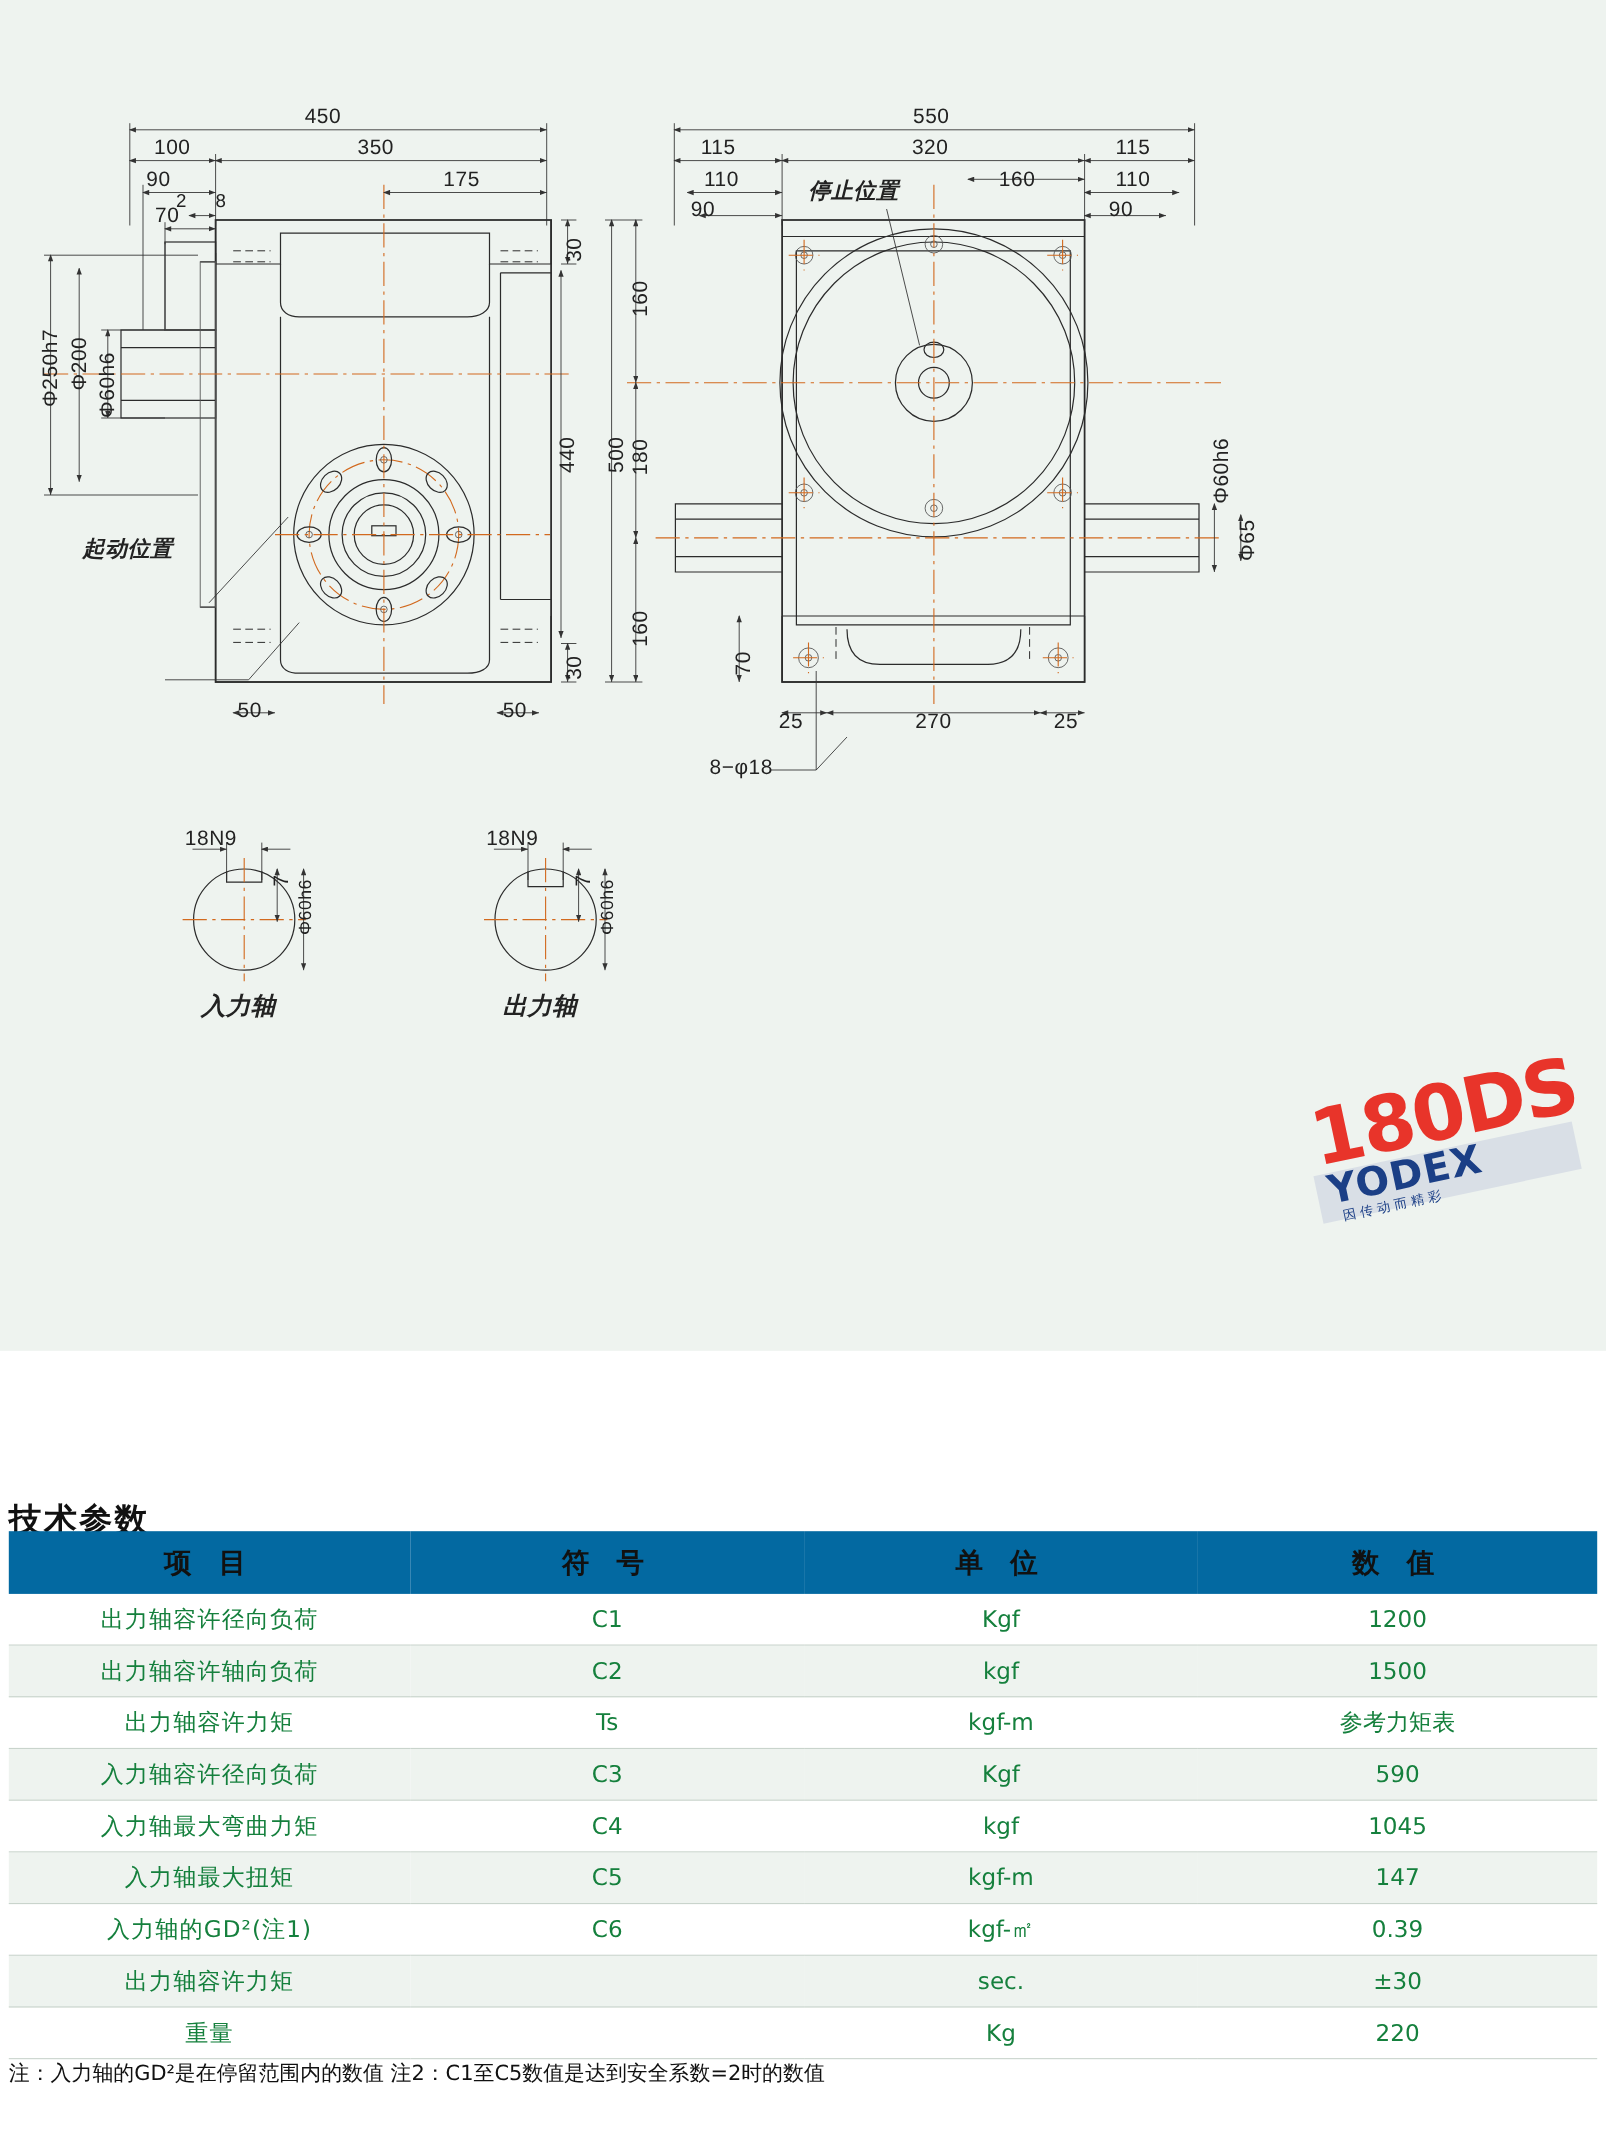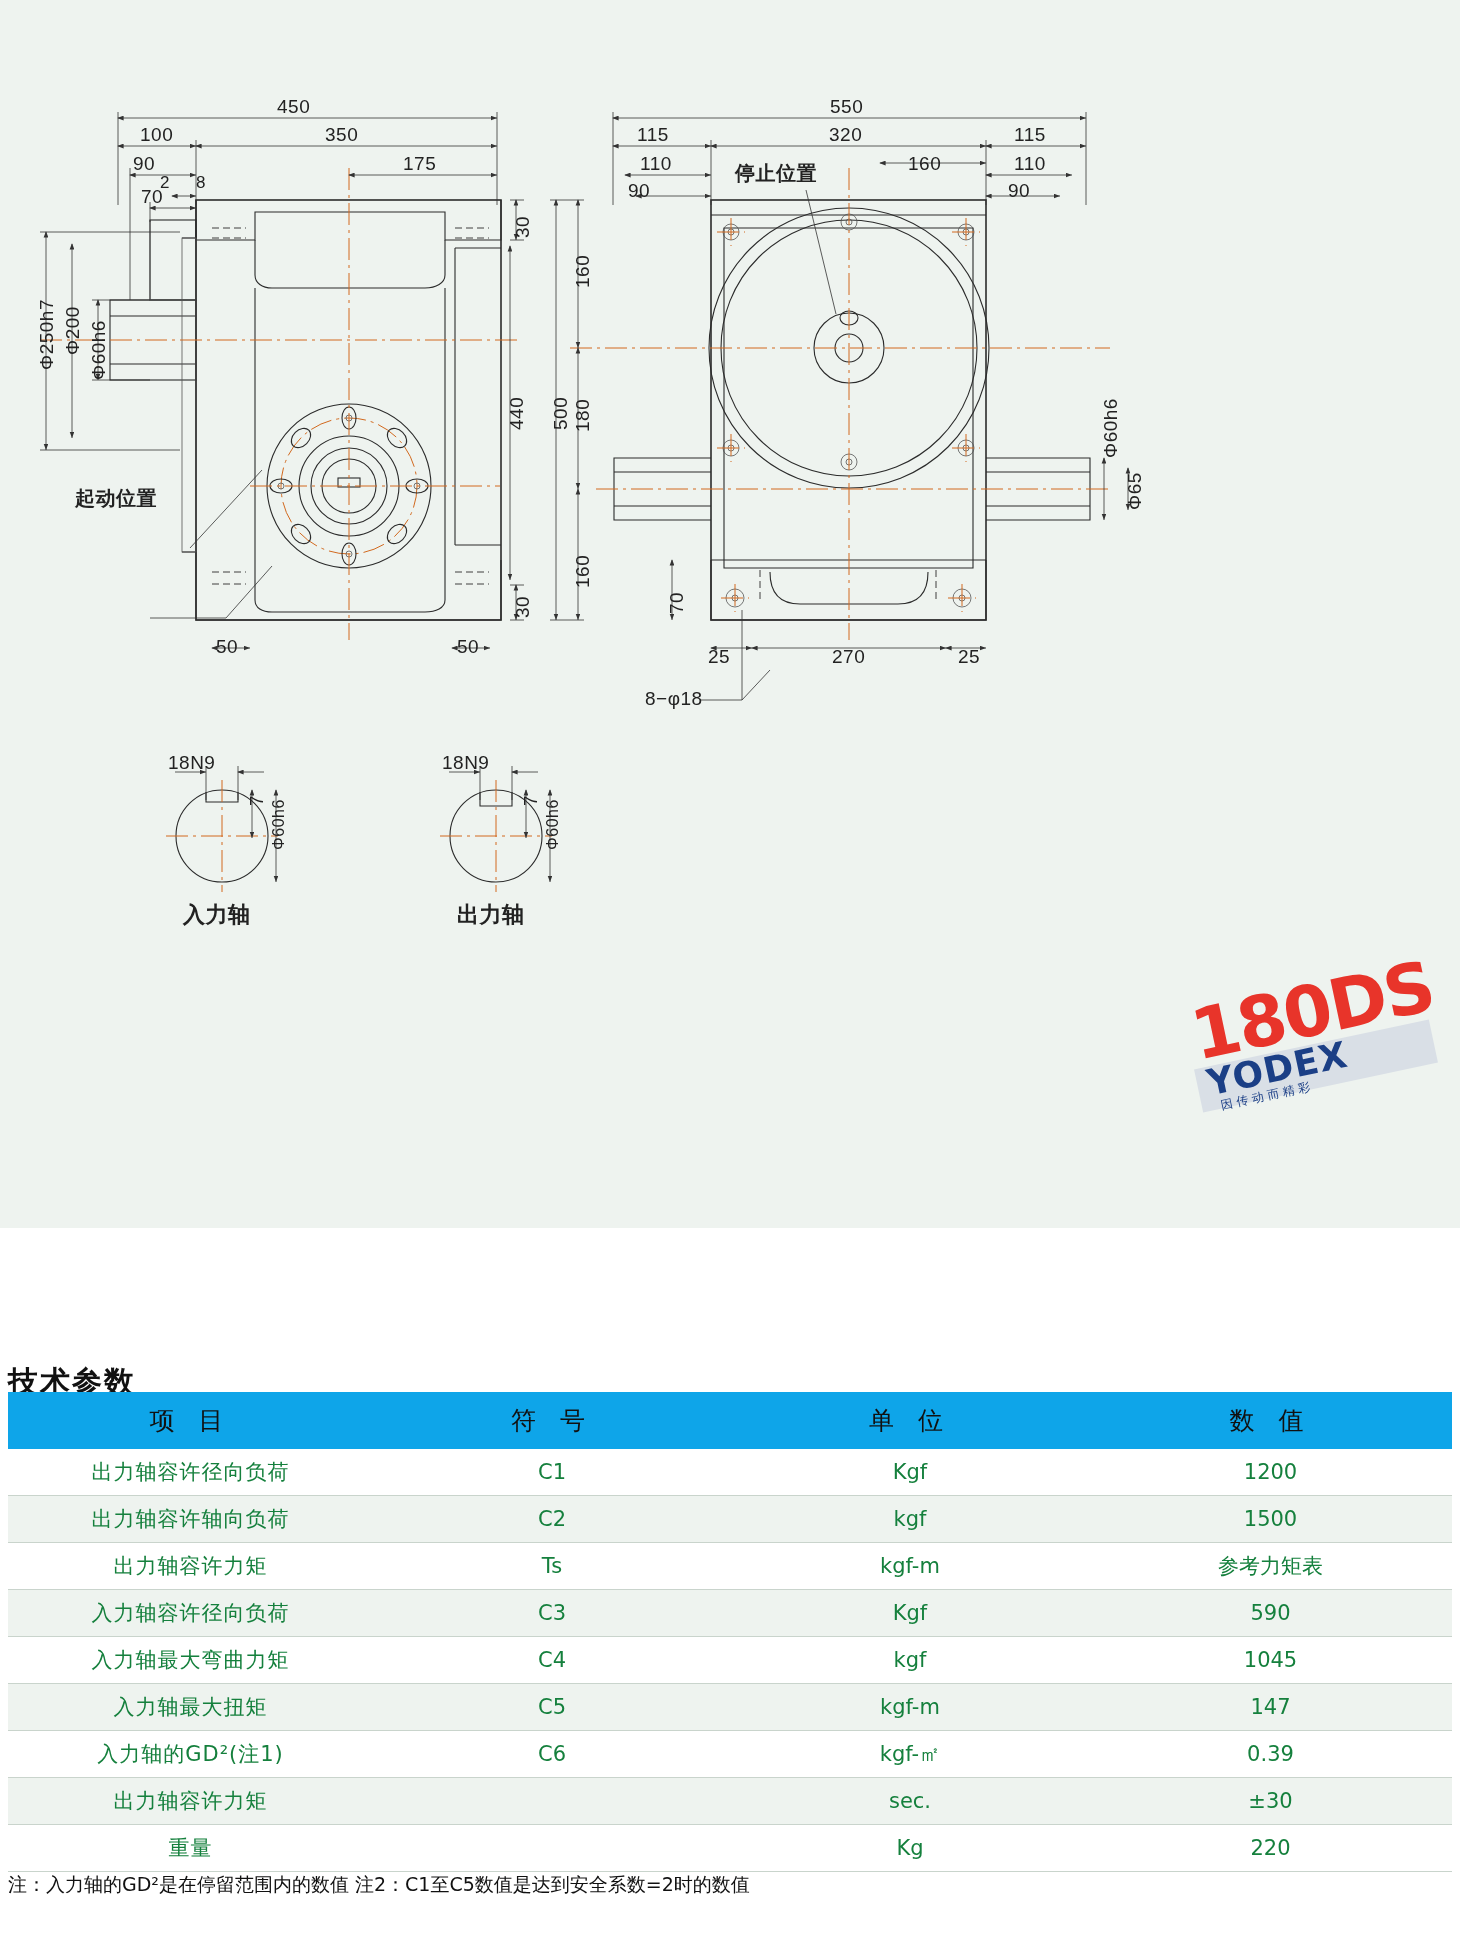--- a/index.html
+++ b/index.html
@@ -12,21 +12,21 @@
   #drawing-panel{
     position:absolute;left:0;top:0;width:1460px;height:1228px;
     background:#eef3ef;overflow:hidden;
   }
   #drawing-svg{position:absolute;left:0;top:0;}
   
   .dlabel{
     position:absolute;font-size:19px;color:#222;white-space:nowrap;
     font-family:"Liberation Sans","DejaVu Sans",sans-serif;letter-spacing:.5px;
   }
-  .dlabel.cn{font-family:"DejaVu Sans",sans-serif;font-weight:bold;font-size:20px;}
+  .dlabel.cn{font-family:"DejaVu Sans",sans-serif;font-weight:bold;font-size:20px;font-style:italic;}
   .vert{transform-origin:left top;}
   
   #logo-badge{
     position:absolute;left:1190px;top:970px;width:250px;height:150px;
   }
   #logo-180ds{
     position:absolute;left:0;top:0;font-size:70px;font-weight:bold;color:#e8342a;
     transform:rotate(-12deg);letter-spacing:-2px;
     font-family:"DejaVu Sans",sans-serif;
   }
@@ -46,21 +46,21 @@
   #spec-section{position:absolute;left:0;top:1228px;width:1460px;}
   #spec-title{
     position:absolute;left:8px;top:98px;font-size:30px;font-weight:bold;color:#111;
     font-family:"DejaVu Sans",sans-serif;letter-spacing:2px;margin-top:36px;
   }
   #spec-table{
     position:absolute;left:8px;top:164px;width:1444px;border-collapse:collapse;
     font-family:"DejaVu Sans",sans-serif;
   }
   #spec-table th{
-    background:#0ea5e9;color:#111;font-size:25px;font-weight:normal;
+    background:#0369a1;color:#111;font-size:25px;font-weight:bold;
     padding:12px 0;letter-spacing:8px;border:none;
   }
   #spec-table td{
     font-size:21px;color:#15803d;text-align:center;padding:9px 0;
     border-bottom:1px solid #c9d4cc;
   }
   #spec-table tr.alt td{background:#eef3ef;}
   #spec-table tr td:first-child{letter-spacing:1px;}
   #spec-table col.c1{width:365px;}
   #spec-table col.c2{width:358px;}

